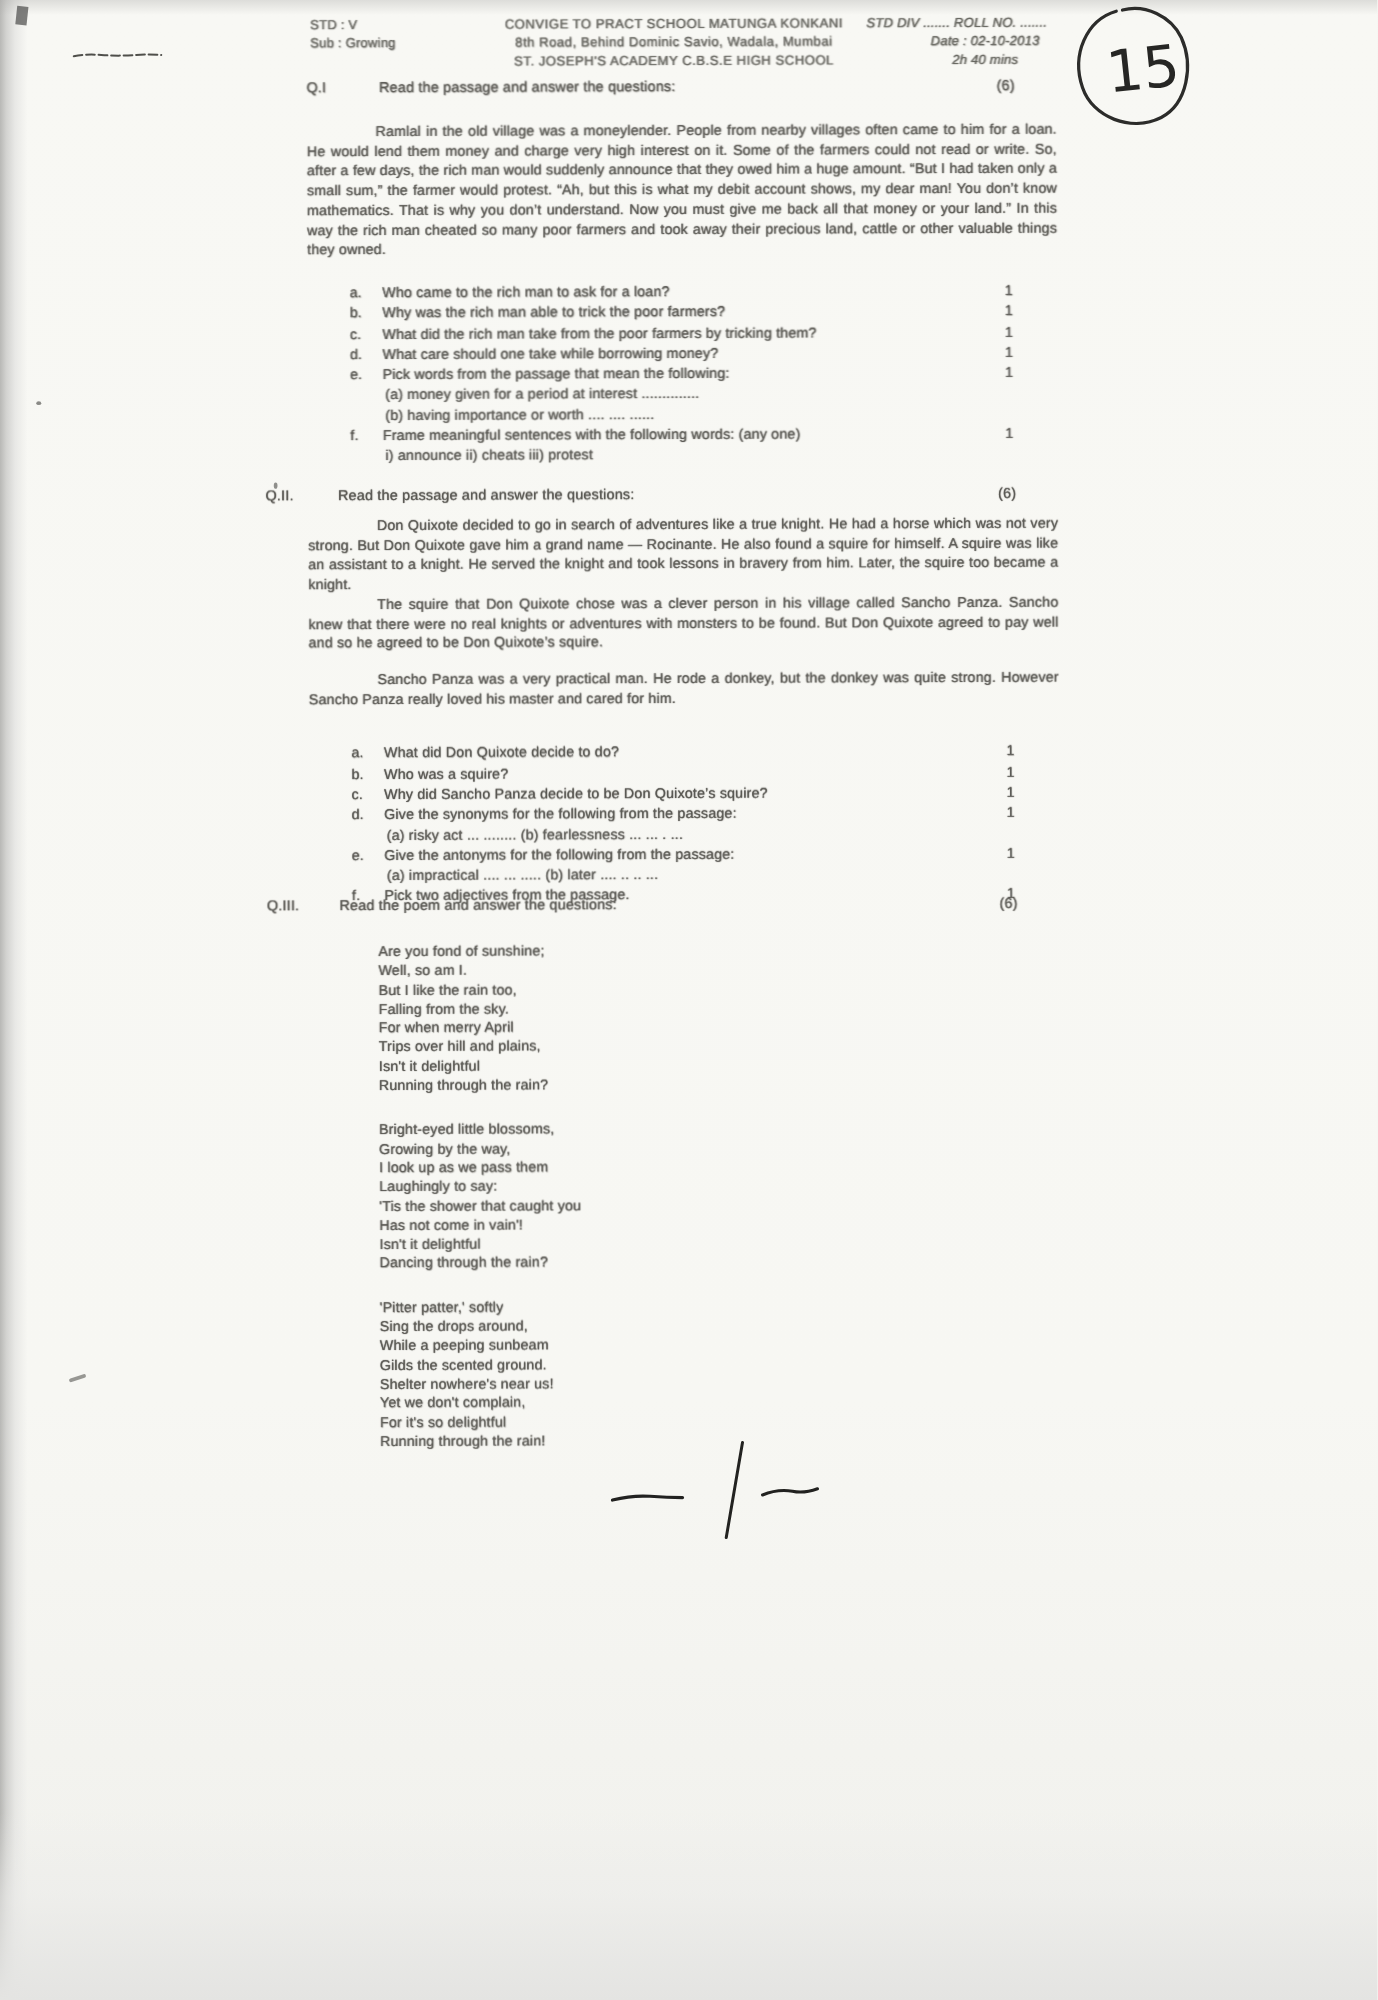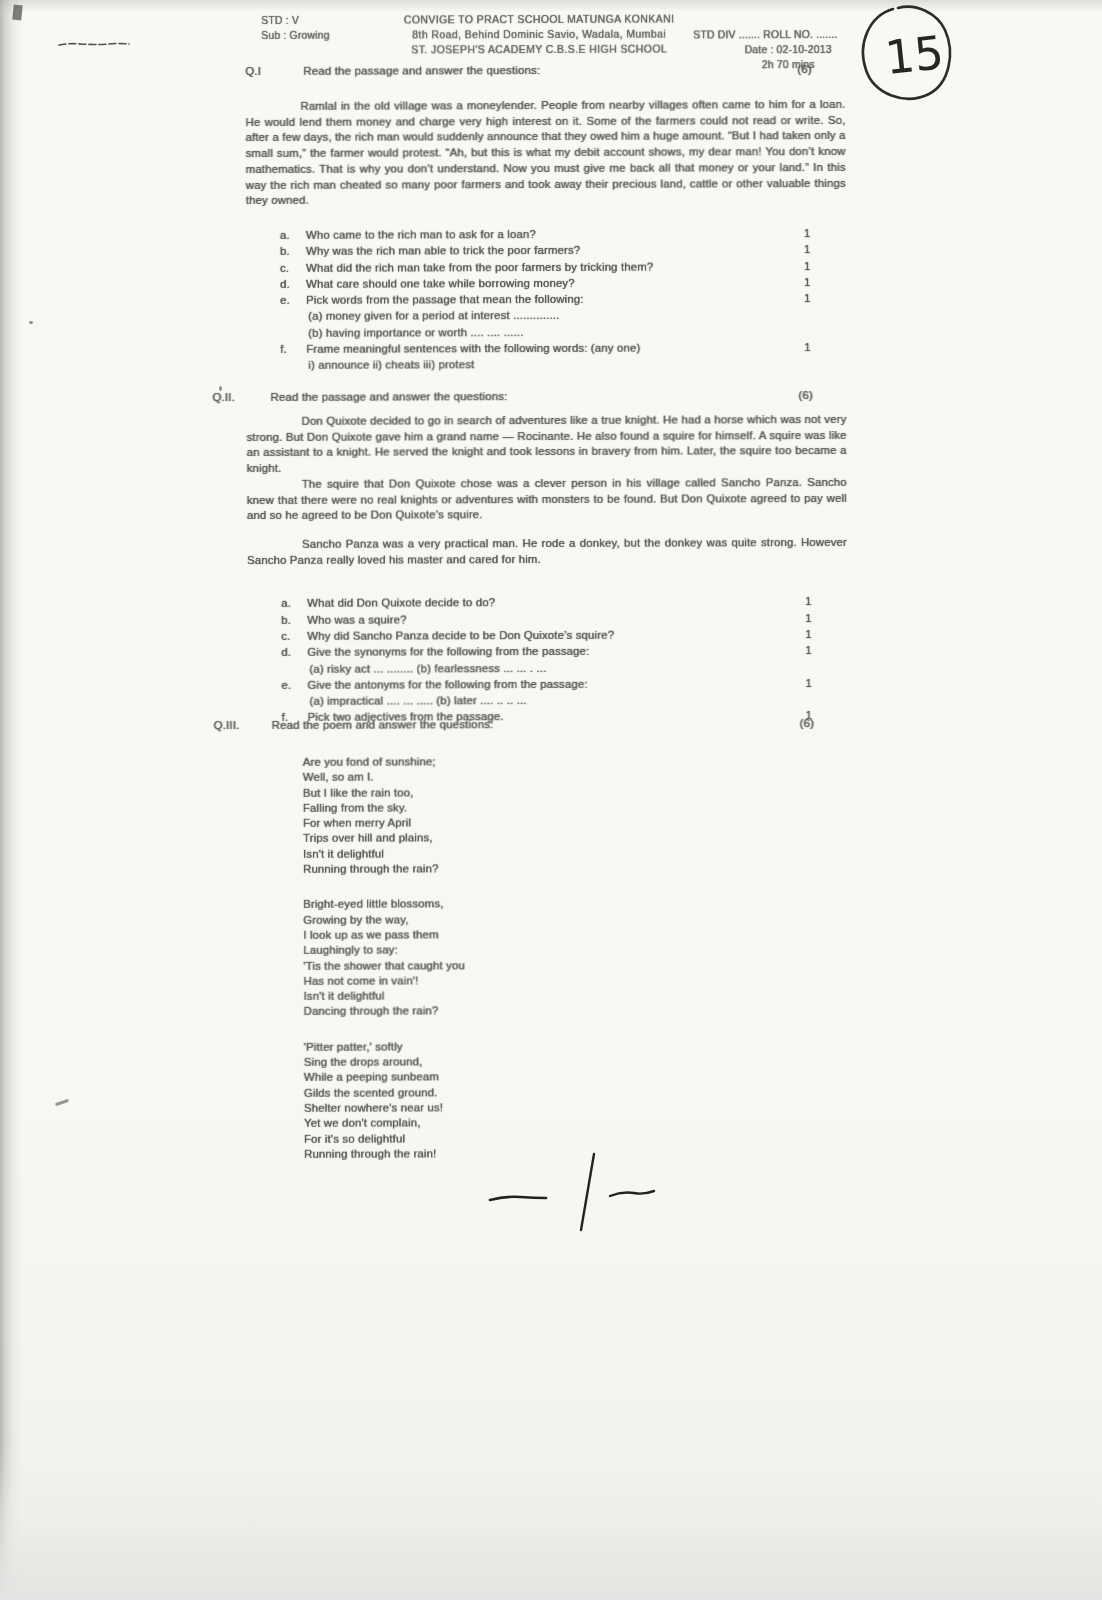--- a/index.html
+++ b/index.html
@@ -28,23 +28,23 @@
   .scan{
     color:#55544f;
     text-shadow:0 0 .8px rgba(95,93,88,.9), .4px .3px .7px rgba(110,108,102,.55);
     filter:blur(.22px);
     letter-spacing:.15px;
   }
   .content{position:absolute;left:245px;top:0;width:600px;transform:rotate(-.2deg);}
 
   
   .hdr{position:absolute;top:12px;left:0;width:620px;font-size:10.5px;line-height:15px;}
-  .hdr-left{position:absolute;left:16px;top:0;width:130px;color:#6e6e68;}
+  .hdr-left{position:absolute;left:3px;top:0;width:130px;color:#6e6e68;}
   .hdr-center{position:absolute;left:138px;top:0;width:312px;text-align:center;color:#6c6c66;letter-spacing:.4px;}
-  .hdr-right{position:absolute;left:448px;top:16px;width:190px;color:#66665f;}
+  .hdr-right{position:absolute;left:448px;top:0;width:190px;color:#66665f;font-style:italic;}
   .hdr-right .r2{text-align:center;}
   .hdr-right .r3{text-align:center;}
 
   .grade{position:absolute;left:853px;top:0px;width:104px;height:108px;}
 
   .margin-dash{position:absolute;left:56px;top:38px;width:76px;height:12px;}
 
   
   .sec-head{position:relative;font-size:11.5px;line-height:16px;color:#5a5954;}
   .sec-label{display:inline-block;width:58px;}
@@ -115,21 +115,21 @@
         <div>Sub : Growing</div>
       </div>
       <div class="hdr-center">
         <div>CONVIGE TO PRACT SCHOOL MATUNGA KONKANI</div>
         <div>8th Road, Behind Dominic Savio, Wadala, Mumbai</div>
         <div>ST. JOSEPH'S ACADEMY C.B.S.E HIGH SCHOOL</div>
       </div>
       <div class="hdr-right">
         <div class="r1">STD      DIV ....... ROLL NO. .......</div>
         <div class="r2">Date : 02-10-2013</div>
-        <div class="r3">2h 70 mins</div>
+        <div class="r3">2h 40 mins</div>
       </div>
     </div>
 
     <div id="sec1">
       <div class="sec-head">
         <span class="sec-label">Q.I</span><span class="sec-title">Read the passage and answer the questions:</span>
         <span class="sec-marks">(6)</span>
       </div>
       <div class="passage" style="margin-top:20px;">
         <p><span class="ind"></span><span>Ramlal in the old village was a moneylender. People from nearby villages often came to him for a loan. He would lend them money and charge very high interest on it. Some of the farmers could not read or write. So, after a few days, the rich man would suddenly announce that they owed him a huge amount. “But I had taken only a small sum,” the farmer would protest. “Ah, but this is what my debit account shows, my dear man! You don’t know mathematics. That is why you don’t understand. Now you must give me back all that money or your land.” In this way the rich man cheated so many poor farmers and took away their precious land, cattle or other valuable things they owned.</span></p>

